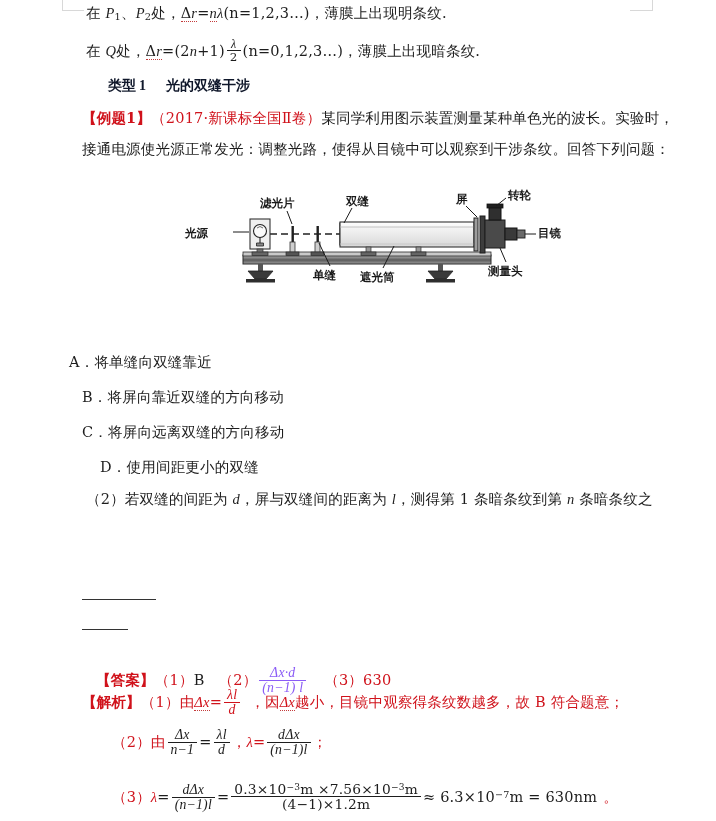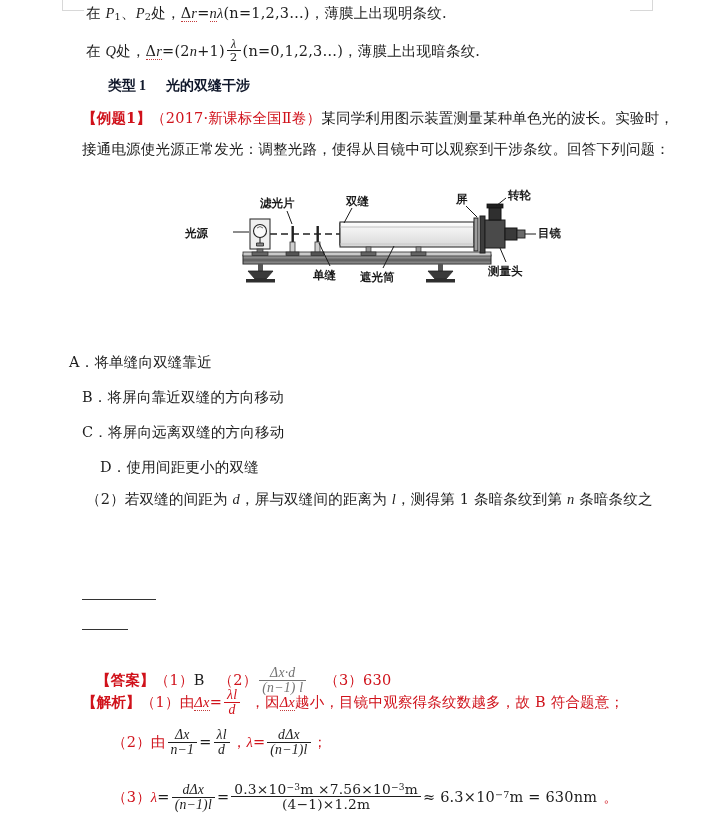--- a/index.html
+++ b/index.html
@@ -259,21 +259,21 @@
   </div>
 
   <div class="line body-text cn" style="left:82px; top:588px;">
     <span class="blank-u" style="width:74px;"></span>
   </div>
   <div class="line body-text cn" style="left:82px; top:618px;">
     <span class="blank-u" style="width:46px;"></span>
   </div>
 
   <div class="line body-text cn red" style="left:96px; top:648px;margin-top:18px;">
-    <span class="bold">【答案】</span><span>（1）</span><span style="color:#1d1d1d;">B</span><span style="display:inline-block;width:14px;"></span><span>（2）</span><span class="frac" style="color:#737373;"><span class="num ital">Δx·d</span><span class="den ital">(n−1) l</span></span><span style="display:inline-block;width:16px;"></span><span>（3）</span><span>630</span>
+    <span class="bold">【答案】</span><span>（1）</span><span style="color:#1d1d1d;">B</span><span style="display:inline-block;width:14px;"></span><span>（2）</span><span class="frac" style="color:#8b5cf6;"><span class="num ital">Δx·d</span><span class="den ital">(n−1) l</span></span><span style="display:inline-block;width:16px;"></span><span>（3）</span><span>630</span>
   </div>
 
   <div class="line body-text cn red" style="left:82px; top:688px;">
     <span class="bold">【解析】</span><span>（1）</span><span>由</span><span class="ital squiggle">Δx</span><span>=</span><span class="frac"><span class="num ital">λl</span><span class="den ital">d</span></span><span style="display:inline-block;width:8px;"></span><span>，因</span><span class="ital squiggle">Δx</span><span>越小，目镜中观察得条纹数越多，故 B 符合题意；</span>
   </div>
 
   <div class="line body-text cn red" style="left:112px; top:728px;">
     <span>（2）</span><span>由</span><span class="frac" style="color:#1d1d1d;"><span class="num ital">Δx</span><span class="den ital">n−1</span></span><span style="color:#1d1d1d;">=</span><span class="frac" style="color:#1d1d1d;"><span class="num ital">λl</span><span class="den ital">d</span></span><span>，</span><span class="ital">λ</span><span>=</span><span class="frac" style="color:#1d1d1d;"><span class="num ital">dΔx</span><span class="den ital">(n−1)l</span></span><span>；</span>
   </div>
 

